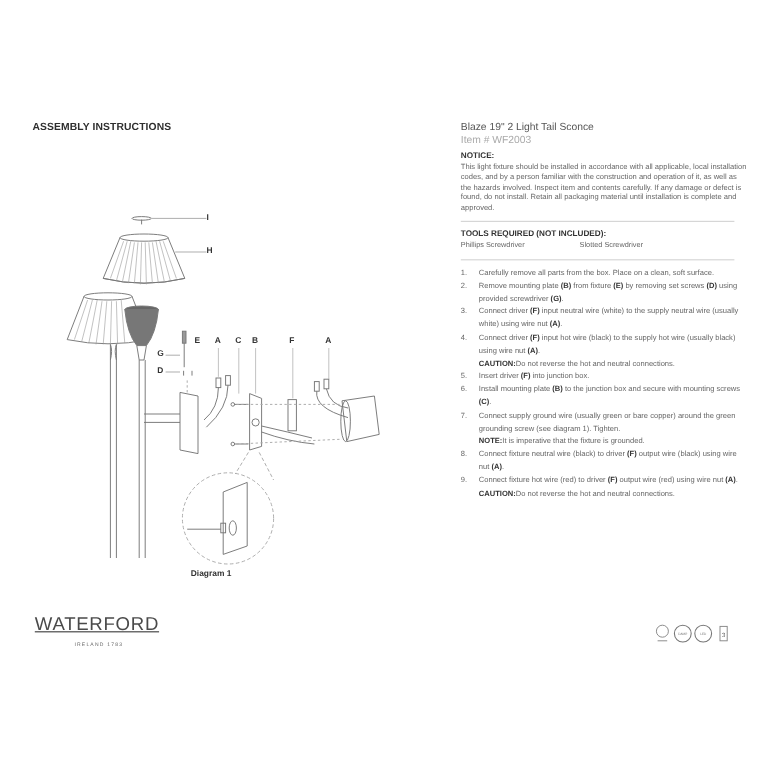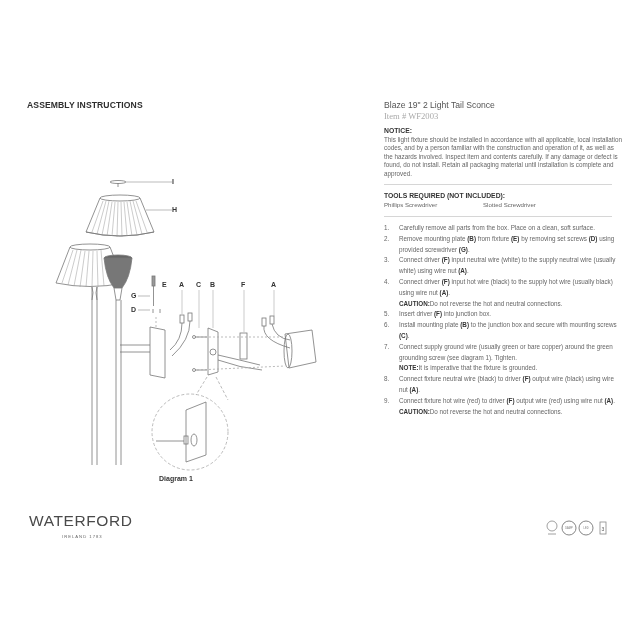--- a/index.html
+++ b/index.html
@@ -2,35 +2,35 @@
 <html><head>
   <meta charset="utf-8">
   <style>
     html, body { margin: 0; padding: 0; background: #ffffff; }
     body { width: 640px; height: 640px; position: relative; overflow: hidden;
            font-family: "Liberation Sans", sans-serif; color: #555; }
     .abs { position: absolute; }
     .heading-left { left: 27px; top: 100px; font-size: 8.6px; font-weight: bold; color: #2e2e2e; letter-spacing: 0.1px; }
     .right-col { left: 384px; top: 100px; width: 240px; }
     .prod-title { font-size: 8.6px; color: #555; line-height: 11px; }
-    .item-no { font-size: 8.6px; color: #aaa; line-height: 11px; font-family: Liberation Serif, serif; }
+    .item-no { font-size: 8.6px; color: #aaa; line-height: 11px; }
     .notice-h { font-size: 6.8px; font-weight: bold; color: #333; margin-top: 4px; line-height: 9px; }
     .notice-t { font-size: 6.3px; color: #666; line-height: 8.4px; margin-top: 1px; }
     .rule { border: 0; border-top: 1px solid #d6d6d6; margin: 6px 0 6px 0; width: 228px; }
     .tools-h { font-size: 6.8px; font-weight: bold; color: #333; line-height: 9px; }
     .tools-row { font-size: 6.1px; color: #666; line-height: 10px; display: flex; }
     .tools-row span:first-child { width: 99px; }
     .steps { margin: 0; padding: 0; list-style: none; font-size: 6.3px; color: #666; line-height: 10.8px; }
     .steps li { display: flex; }
     .steps .num { width: 15px; flex: none; }
     .steps .txt { flex: 1; }
     .steps b { color: #333; }
     .note { padding-left: 15px; font-size: 6.3px; line-height: 10.8px; color: #666; }
     .note b { color: #333; }
-    .logo { left: 29px; top: 512px; font-size: 15.5px; letter-spacing: 0.6px; color: #4a4a4a; font-weight: normal; }
+    .logo { left: 29px; top: 512px; font-size: 15.5px; letter-spacing: 0.6px; color: #4a4a4a; font-weight: normal; text-decoration: underline; }
     .logo-sub { left: 62px; top: 534px; font-size: 4.2px; letter-spacing: 1px; color: #666; }
     .diagram-label { left: 159px; top: 475px; font-size: 7px; font-weight: bold; color: #333; }
     .cert { top: 518px; }
   </style>
 </head>
 <body>
 
 <div class="abs heading-left">ASSEMBLY INSTRUCTIONS</div>
 
 <svg class="abs" style="left:0;top:0" width="370" height="500" viewBox="0 0 370 500" fill="none" stroke="#777" stroke-width="0.8">

